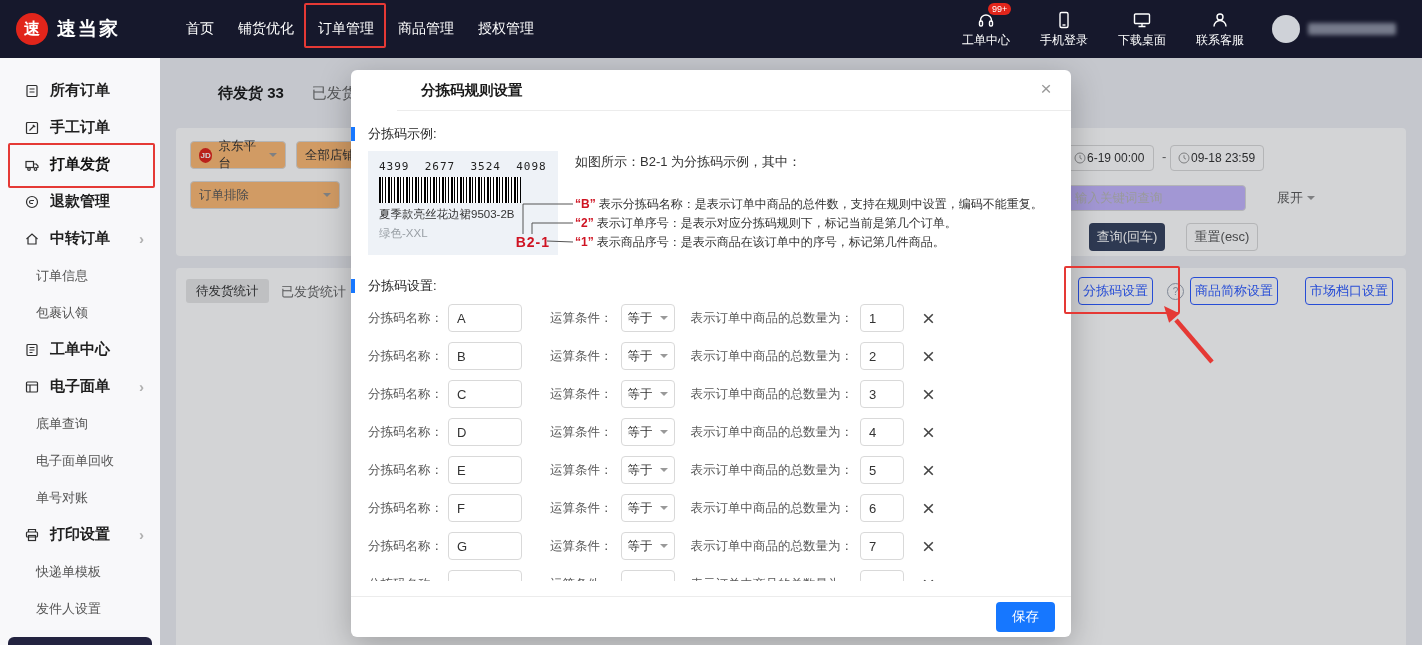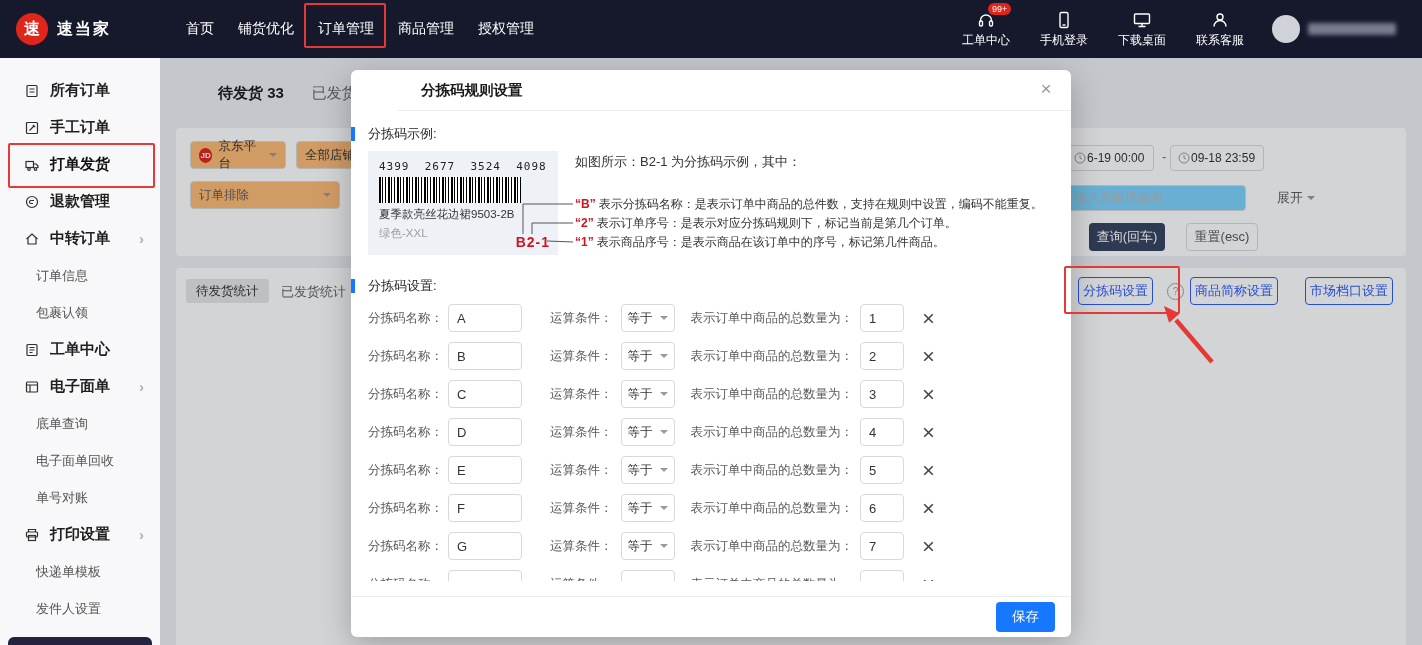--- a/index.html
+++ b/index.html
@@ -3,21 +3,21 @@
 <meta charset="utf-8">
 <style>
   html,body{margin:0;padding:0;}
   body{font-family:"Liberation Sans","DejaVu Sans",sans-serif;}
   #screen{position:relative;width:1422px;height:645px;overflow:hidden;background:#eef0f4;}
 
   
   .topnav{position:absolute;left:0;top:0;width:100%;height:58px;background:#16182c;display:flex;align-items:center;z-index:20;}
   .brand{display:flex;align-items:center;gap:9px;padding-left:16px;width:154px;flex:0 0 auto;}
   .logo{width:32px;height:32px;border-radius:50%;background:var(--brand_red,#e1251b);color:#fff;font-weight:700;font-size:16px;display:flex;align-items:center;justify-content:center;}
-  .brand-name{color:#fff;font-size:16px;font-weight:700;letter-spacing:2px;white-space:nowrap;}
+  .brand-name{color:#fff;font-size:19px;font-weight:700;letter-spacing:2px;white-space:nowrap;}
   .nav-items{display:flex;gap:24px;margin-left:16px;}
   .nav-item{color:#fff;font-size:14px;white-space:nowrap;cursor:pointer;padding:6px 0;}
   .topnav-spacer{flex:1;}
   .tools{display:flex;gap:26px;align-items:center;}
   .tool{display:flex;flex-direction:column;align-items:center;gap:2px;cursor:pointer;min-width:52px;}
   .tool-icon-wrap{position:relative;height:20px;}
   .tbadge{position:absolute;top:-7px;left:12px;background:var(--brand_red,#e1251b);color:#fff;font-size:9px;line-height:12px;padding:0 4px;border-radius:7px;white-space:nowrap;}
   .tbadge:empty{display:none;}
   .tlabel{color:#fff;font-size:12px;white-space:nowrap;}
   .user-cluster{display:flex;align-items:center;gap:8px;margin:0 26px 0 26px;}
@@ -40,21 +40,21 @@
   .ctab.active{color:#1a1a1a;font-weight:700;}
   .card{position:absolute;background:#fff;border-radius:4px;z-index:1;}
   .card1{left:176px;top:128px;width:1230px;height:128px;}
   .card2{left:176px;top:268px;width:1230px;height:390px;}
 
   .select-box{position:absolute;display:flex;align-items:center;gap:6px;border:1px solid #d9d9d9;border-radius:4px;background:#fdba74;height:28px;box-sizing:border-box;padding:0 8px;font-size:12.5px;color:#333;cursor:pointer;}
   .caret{width:0;height:0;border:4px solid transparent;border-top-color:#999;margin-top:4px;flex:0 0 auto;}
   .jd-badge{width:15px;height:15px;border-radius:50%;background:var(--brand_red,#e1251b);color:#fff;font-size:8px;font-weight:700;display:flex;align-items:center;justify-content:center;}
   .date-box{position:absolute;display:flex;align-items:center;gap:1px;border:1px solid #d9d9d9;border-radius:4px;background:#fff;height:26px;box-sizing:border-box;padding:0 7px;font-size:12px;color:#333;cursor:pointer;}
   .date-sep{position:absolute;color:#666;font-size:13px;}
-  .kw-input{position:absolute;border:1px solid #d9d9d9;border-radius:4px;height:26px;box-sizing:border-box;padding:0 8px;font-size:12.5px;color:#333;background:#7dd3fc;}
+  .kw-input{position:absolute;border:1px solid #d9d9d9;border-radius:4px;height:26px;box-sizing:border-box;padding:0 8px;font-size:12.5px;color:#333;background:#c4b5fd;}
   .kw-input::placeholder{color:#b9b9b9;}
   .expand-link{position:absolute;display:flex;align-items:center;gap:4px;font-size:13px;color:#595959;cursor:pointer;}
   .btn{display:flex;align-items:center;justify-content:center;border-radius:4px;font-size:13px;cursor:pointer;box-sizing:border-box;white-space:nowrap;}
   .btn-query{position:absolute;left:913px;top:95px;width:76px;height:28px;background:#36425e;color:#fff;border:none;}
   .btn-reset{position:absolute;left:1010px;top:95px;width:72px;height:28px;background:#fff;color:#555;border:1px solid #d9d9d9;}
   .stat-chip{position:absolute;left:10px;top:11px;height:24px;padding:0 10px;background:#e7e7e7;border-radius:3px;font-size:12.5px;color:#333;display:flex;align-items:center;cursor:pointer;}
   .stat-chip2{position:absolute;left:105px;top:15px;font-size:13px;color:#666;cursor:pointer;}
   .btn-outline{position:absolute;top:9px;height:28px;padding:0 4px;background:#fff;border:1px solid var(--accent,#2e5bff);color:var(--accent,#2e5bff);}
   .help-circle{position:absolute;left:991px;top:15px;width:15px;height:15px;border:1px solid #9aa2b1;border-radius:50%;color:#9aa2b1;font-size:10px;display:flex;align-items:center;justify-content:center;cursor:pointer;}
   .help-circle::before{content:"?";}

